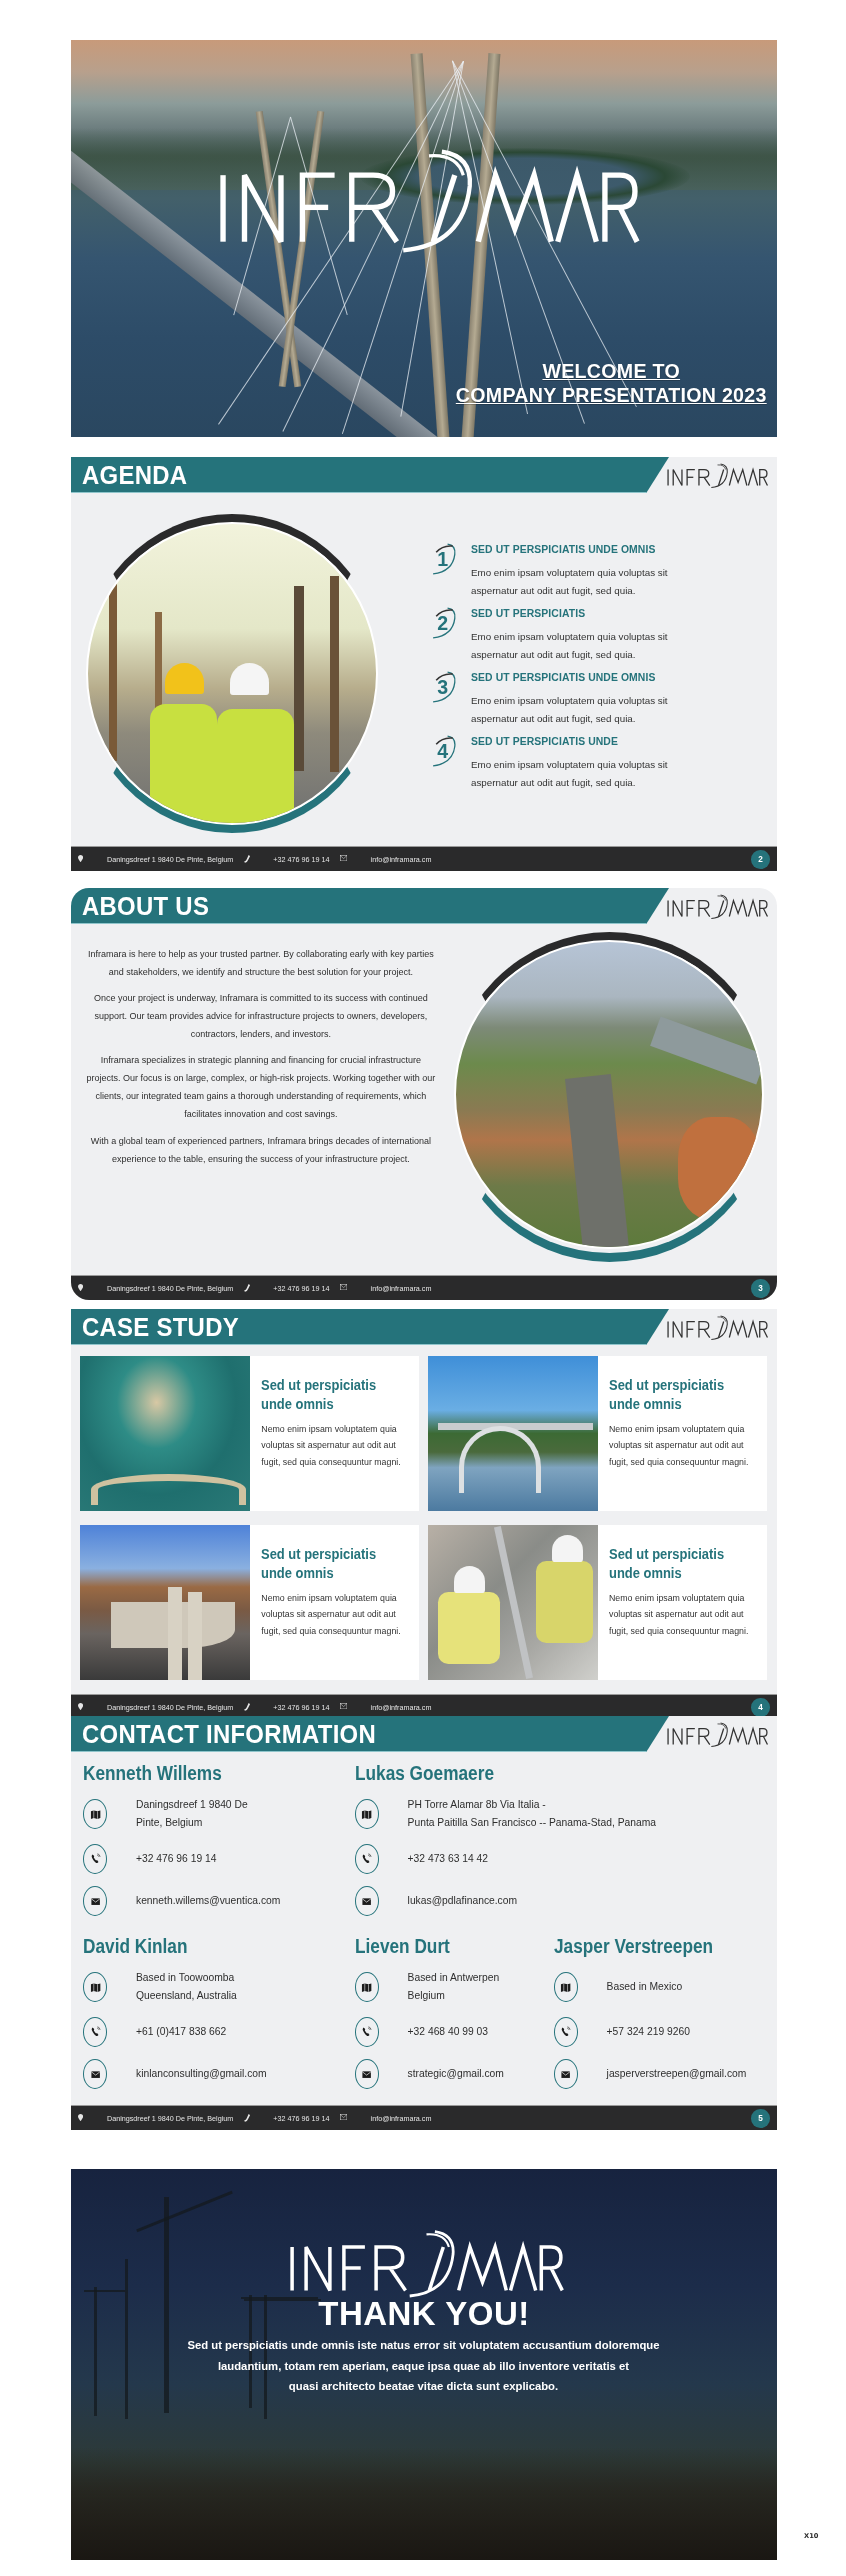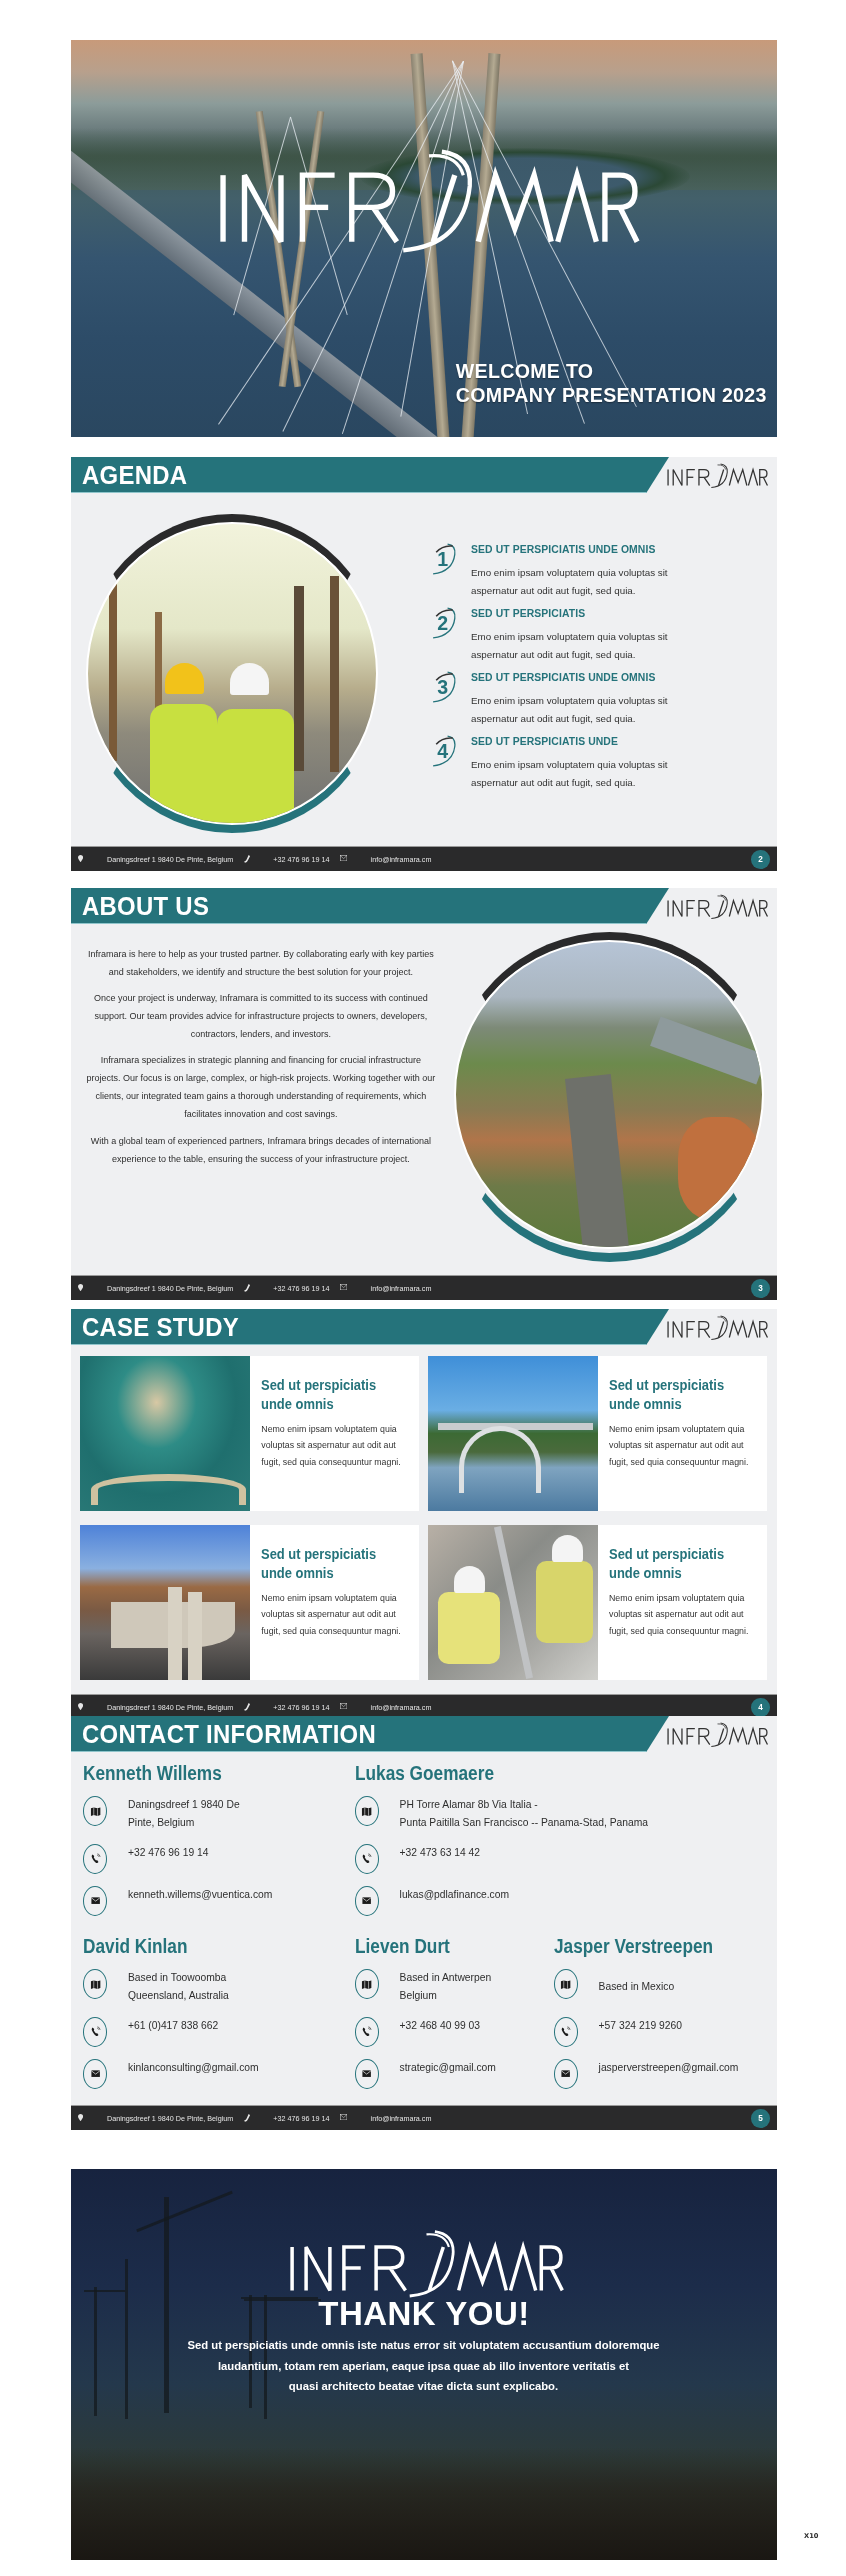--- a/index.html
+++ b/index.html
@@ -14,23 +14,23 @@
       linear-gradient(180deg, #c89a7a 0%, #b8a08c 8%, #8c9c9a 16%, #6e7f80 22%, #3f5a5a 30%, #43606a 40%, #355570 55%, #2d4c68 75%, #2a4760 100%); }
   .cover-land { position:absolute; left:0; right:0; top:88px; height:62px;
     background: linear-gradient(180deg, rgba(70,90,70,0.0) 0%, rgba(60,80,60,0.65) 45%, rgba(80,100,80,0.45) 100%); }
   .cover-island { position:absolute; left:289px; top:108px; width:330px; height:57px; border-radius:50%;
     background: radial-gradient(ellipse at center, rgba(60,90,110,0.9) 45%, rgba(40,70,50,0.9) 60%, rgba(40,70,50,0) 72%); }
   .pylon { position:absolute; background: linear-gradient(90deg,#8a8270,#b4aa92,#7e7765); }
   .deck { position:absolute; left:-10.3px; top:103px; width:773px; height:25px; background: linear-gradient(180deg,#9aa0a6,#6c737a);
     transform-origin: 0 0; transform: rotate(38deg); opacity:0.85; }
   .cable { position:absolute; width:0.6px; background: rgba(235,240,245,0.75); transform-origin: top left; }
   .big-logo { position:absolute; left:139px; top:103px; width:438px; height:118px; }
-  .cover-welcome { position:absolute; right:10.3px; top:319px; text-align:left; color:#fff;
+  .cover-welcome { position:absolute; right:10.3px; top:319px; text-align:center; color:#fff;
     font-family:"Liberation Sans", sans-serif; font-weight:700; font-size:19.6px; line-height:24px; letter-spacing:0.3px;
-    text-shadow: 0 0.5px 1.5px rgba(0,0,0,0.4); }
+    text-shadow: 0 0.5px 1.5px rgba(0,0,0,0.4); text-decoration: underline; }
 
   
   .content-slide { background:#eff0f2; }
   .slide-header { position:absolute; left:0; top:0; width:100%; height:36px; }
   .header-band { position:absolute; left:0; top:0; height:36px; width:598px; background:#25737b;
     clip-path: polygon(0 0, 100% 0, 96.2% 100%, 0 100%); border-bottom:1px solid #8fc5cb; }
   .header-title { position:absolute; left:11.3px; top:3.1px; color:#fff; font-weight:700; font-size:26px; line-height:30px;
     letter-spacing:0.3px; font-family:"Liberation Sans", sans-serif; transform: scaleX(0.92); transform-origin:left center; }
   .small-logo { position:absolute; right:8.2px; top:4.1px; width:103px; height:30px; }
 
@@ -51,37 +51,37 @@
   
   #slide-agenda { top: 457px; height: 414px; }
   .agenda-list { position:absolute; left:361px; top:85px; width:330px; }
   .agenda-item { position:relative; height:64px; padding-left:39px; }
   .agenda-num { position:absolute; left:0; top:1px; width:27px; height:32px; }
   .agenda-num span { position:absolute; left:5.2px; top:5.2px; font-size:19.6px; font-weight:700; color:#25737b; font-family:"Liberation Sans", sans-serif; }
   .agenda-title { color:#25737b; font-weight:700; font-size:11.3px; line-height:14.4px; letter-spacing:0.1px; transform: scaleX(0.92); transform-origin:left center; white-space:nowrap; }
   .agenda-desc { color:#333; font-size:9.8px; line-height:17.5px; margin-top:8px; }
 
   
-  #slide-about { top: 888px; height: 412px; }
+  #slide-about { top: 888px; height: 412px; border-radius: 18px; }
   .about-text { position:absolute; left:12.4px; top:57px; width:355px; font-size:9px; line-height:18px; color:#2e2e2e; }
   .about-text p { margin-bottom:8.2px;text-align:center; }
 
   
   #slide-case { top: 1309px; height: 410px; }
   .case-card { position:absolute; width:339px; height:155px; background:#fff; }
   .case-img { position:absolute; left:0; top:0; width:170px; height:155px; overflow:hidden; }
   .case-body { position:absolute; left:181px; top:19.6px; width:149px; }
   .case-title { color:#25737b; font-weight:700; font-size:14.4px; line-height:19.6px; transform: scaleX(0.9); transform-origin:left center; white-space:nowrap; }
   .case-desc { color:#333; font-size:8.8px; line-height:16.5px; margin-top:6.2px; }
 
   
   #slide-contact { top: 1716px; height: 414px; }
   .contact-person { position:absolute; }
   .contact-name { color:#25737b; font-weight:700; font-size:19.6px; line-height:23px; white-space:nowrap; transform: scaleX(0.88); transform-origin:left center; }
-  .contact-row { position:relative; display:flex; align-items:flex-start; margin-top:11.3px; min-height:31px; }
+  .contact-row { position:relative; display:flex; align-items:center; margin-top:11.3px; min-height:31px;gap:8px; }
   .contact-icon { flex:0 0 auto; width:12.4px; height:30px; border:1.3px solid #25737b; border-radius:50%; width:24px; display:flex; align-items:center; justify-content:center; background:transparent; }
   .contact-val { margin-left:20.6px; font-size:10.3px; line-height:18px; color:#2e2e2e; }
 
   
   #slide-thanks { top: 2139px; height: 391px;
     background: linear-gradient(180deg, #17233f 0%, #1c2c4a 30%, #24384c 55%, #2d3a38 75%, #2c2a22 100%); margin-top: 30px; }
   .crane { position:absolute; background: rgba(20,25,30,0.75); }
   .thanks-logo { position:absolute; left:211px; top:57px; width:289px; height:77px; }
   .thanks-title { position:absolute; left:0; width:100%; top:126px; text-align:center; color:#fff; font-weight:700; font-size:33px; line-height:38px; letter-spacing:0.5px; }
   .thanks-text { position:absolute; left:77px; width:551px; top:166px; text-align:center; color:#fff; font-weight:700; font-size:11.3px; line-height:20.6px; }

